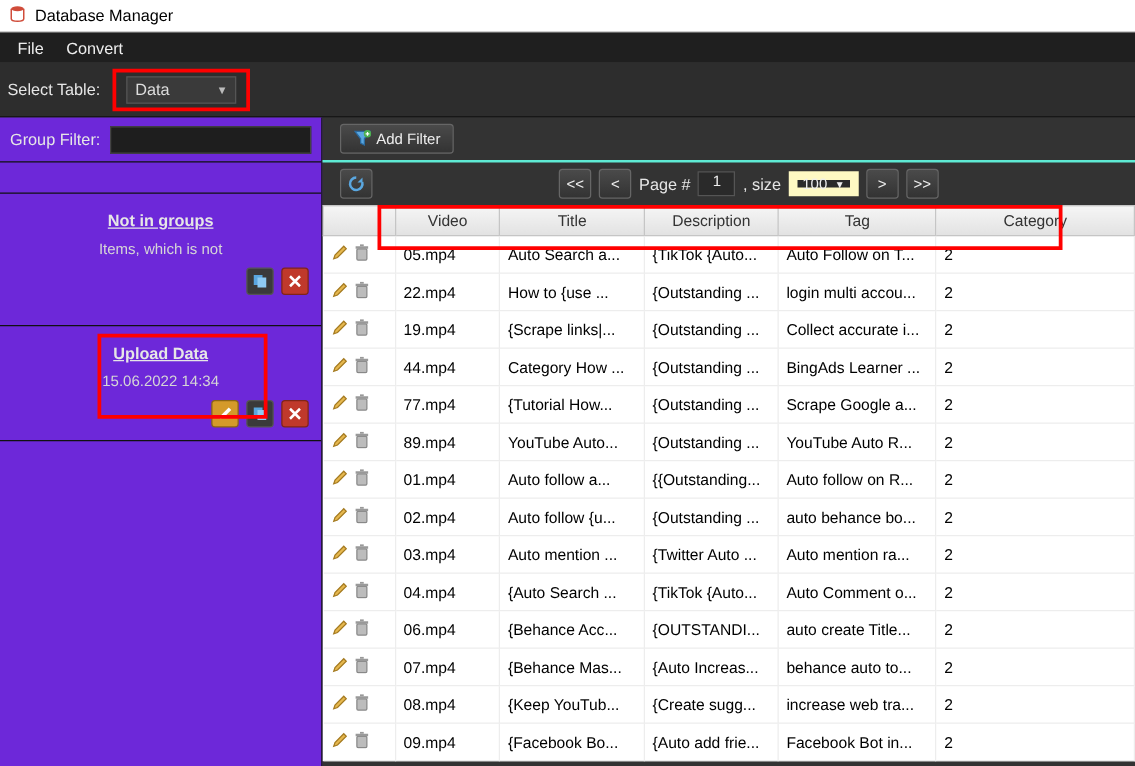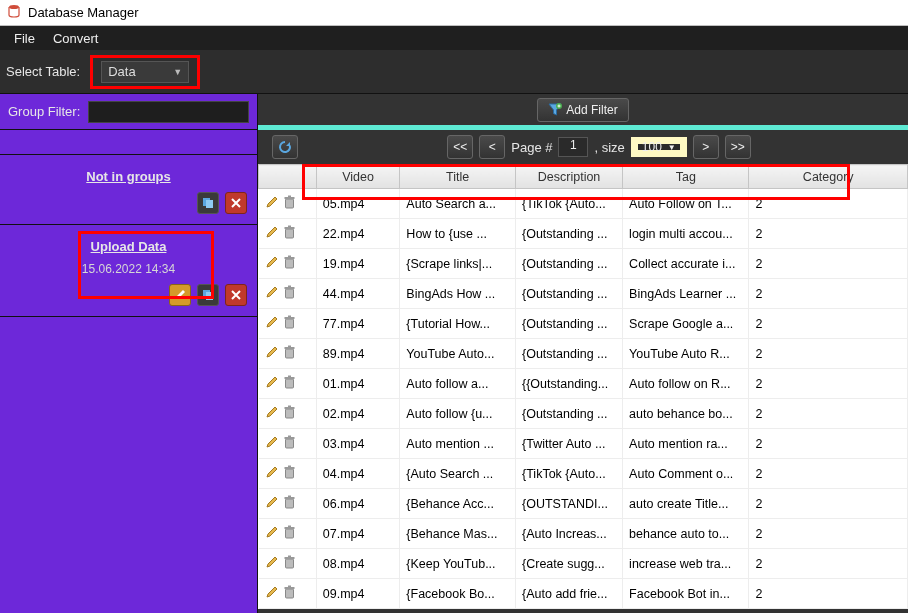--- a/index.html
+++ b/index.html
@@ -130,23 +130,22 @@
     flex: 1;
     display: flex;
     flex-direction: column;
     background: #333;
   }
   .addfilterbar {
     height: 36px;
     display: flex;
     align-items: center;
     padding: 0 14px;
-    border-bottom: 5px solid #5eead4;
+    border-bottom: 2px solid #5eead4;
     gap: 10px;
-    justify-content: center;
   }
   .btn {
     display: flex;
     align-items: center;
     gap: 4px;
     background: linear-gradient(#4a4a4a, #333);
     border: 1px solid #666;
     border-radius: 3px;
     height: 24px;
     padding: 0 10px;
@@ -262,22 +261,23 @@
 
   <div class="sidebar">
     <div class="filterrow">
       <span>Group Filter:</span>
       <div class="filterinput"></div>
     </div>
 
     <div class="groupcard">
     </div>
 
-    <div class="groupcard" style="padding-bottom:6px;">
+    <div class="groupcard" style="padding-bottom:20px;">
       <div class="title">Not in groups</div>
+      <div class="desc">Items, which is not</div>
       <div class="iconrow">
         <div class="iconbtn blue">
           <svg width="12" height="12" viewBox="0 0 12 12">
               <rect x="1" y="1" width="7" height="8" fill="#5aa7e0"></rect>
               <rect x="4" y="3" width="7" height="8" fill="#8ecbf3"></rect>
             </svg>
         </div>
         <div class="iconbtn red">
           <svg width="10" height="10" viewBox="0 0 10 10">
               <path d="M1 1l8 8M9 1l-8 8" stroke="#fff" stroke-width="2"></path>
@@ -419,21 +419,21 @@
             </tr>
             <tr>
               <td class="rowactions"><span><svg width="14" height="14" viewBox="0 0 14 14">
                     <path d="M2 12l1-3 7-7 2 2-7 7-3 1z" fill="#e6b84f" stroke="#a47a20"></path>
                   </svg></span><span><svg width="13" height="14" viewBox="0 0 13 14">
                     <rect x="2.5" y="4" width="8" height="9" rx="1" fill="#bcbcbc" stroke="#888"></rect>
                     <rect x="1.5" y="2" width="10" height="2" fill="#999"></rect>
                     <rect x="5" y="0.5" width="3" height="1.5" fill="#999"></rect>
                   </svg></span></td>
               <td>44.mp4</td>
-              <td>BingAds How ...</td>
+              <td>Category How ...</td>
               <td>{Outstanding ...</td>
               <td>BingAds Learner ...</td>
               <td>2</td>
             </tr>
             <tr>
               <td class="rowactions"><span><svg width="14" height="14" viewBox="0 0 14 14">
                     <path d="M2 12l1-3 7-7 2 2-7 7-3 1z" fill="#e6b84f" stroke="#a47a20"></path>
                   </svg></span><span><svg width="13" height="14" viewBox="0 0 13 14">
                     <rect x="2.5" y="4" width="8" height="9" rx="1" fill="#bcbcbc" stroke="#888"></rect>
                     <rect x="1.5" y="2" width="10" height="2" fill="#999"></rect>

